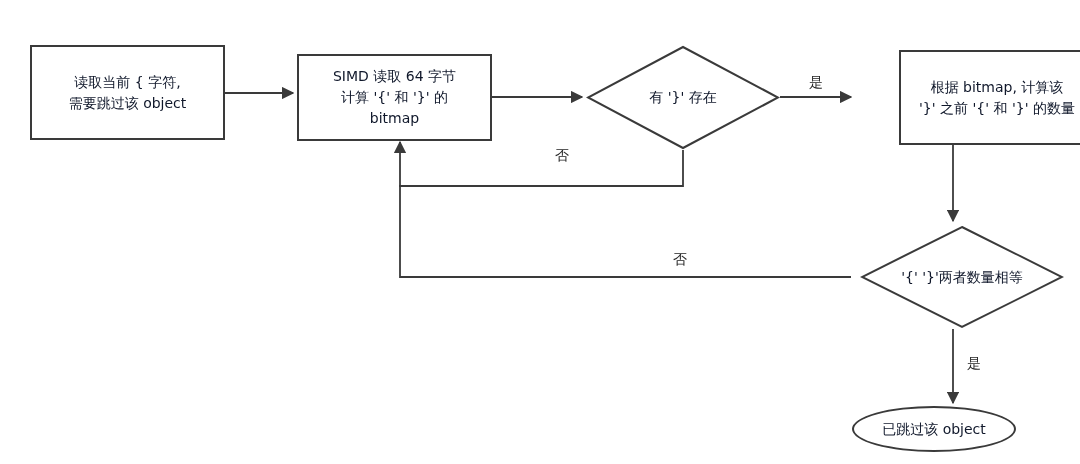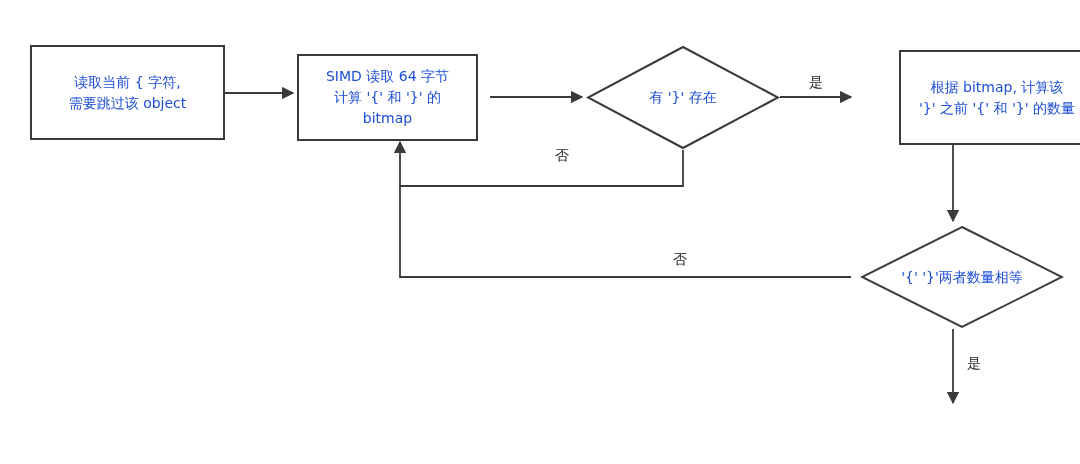--- a/index.html
+++ b/index.html
@@ -22,21 +22,21 @@
     stroke: #3a3a3a;
     stroke-width: 1.8;
   }
   .node {
     position: absolute;
     display: flex;
     align-items: center;
     justify-content: center;
     text-align: center;
     font-size: 14px;
-    color: #1d4ed8;
+    color: #0f172a;
   }
   .node .label {
     position: relative;
     white-space: pre-line;
     line-height: 1.5;
     padding: 0 6px;
   }
   .rect {
     background: #ffffff;
     border: 2px solid #3a3a3a;
@@ -85,21 +85,21 @@
     <path class="edge" d="M953,145 V221" marker-end="url(#arrow)"></path>
     <path class="edge" d="M851,277 H400 V185"></path>
     <path class="edge" d="M953,329 V403" marker-end="url(#arrow)"></path>
   </svg>
 
   <div class="node rect" style="left:30px; top:45px; width:195px; height:95px;">
     <span class="label">读取当前 { 字符,
 需要跳过该 object</span>
   </div>
 
-  <div class="node rect" style="left:297px; top:54px; width:181px; height:87px;">
+  <div class="node rect" style="left:297px; top:54px; width:195px; height:87px;">
     <span class="label">SIMD 读取 64 字节
 计算 '{' 和 '}' 的
 bitmap</span>
   </div>
 
   <div class="node diamond" style="left:586px; top:45px; width:194px; height:105px;">
     <svg class="shape" viewBox="0 0 194 105" preserveAspectRatio="none">
       <polygon points="97,2 192,52.5 97,103 2,52.5"></polygon>
     </svg>
     <span class="label">有 '}' 存在</span>
@@ -110,19 +110,22 @@
 '}' 之前 '{' 和 '}' 的数量</span>
   </div>
 
   <div class="node diamond" style="left:860px; top:225px; width:204px; height:104px;">
     <svg class="shape" viewBox="0 0 204 104" preserveAspectRatio="none">
       <polygon points="102,2 202,52 102,102 2,52"></polygon>
     </svg>
     <span class="label">'{' '}'两者数量相等</span>
   </div>
 
+  <div class="node oval" style="left:852px; top:406px; width:164px; height:46px;">
+    <span class="label">已跳过该 object</span>
+  </div>
 
   <span class="edge-label" style="left:806px; top:74px;">是</span>
   <span class="edge-label" style="left:552px; top:147px;">否</span>
   <span class="edge-label" style="left:670px; top:251px;">否</span>
   <span class="edge-label" style="left:964px; top:355px;">是</span>
 
 </div>
 
 </body></html>

